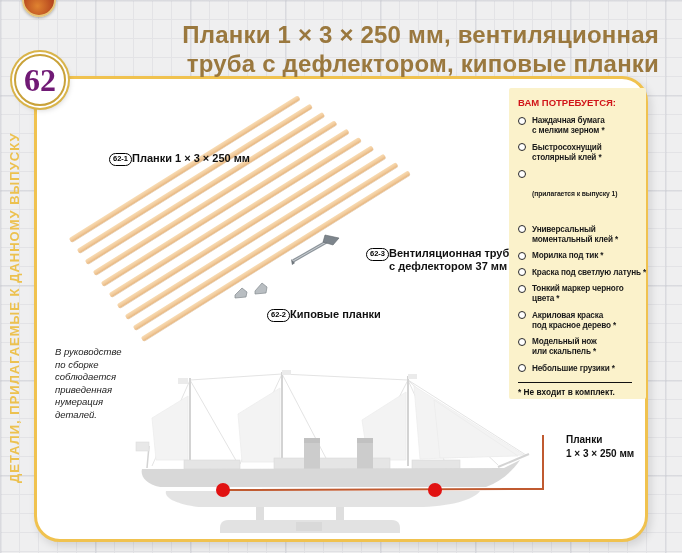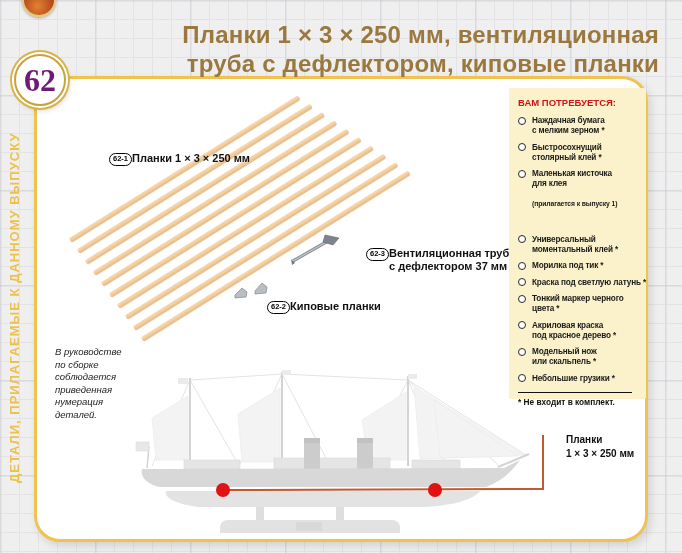--- a/index.html
+++ b/index.html
@@ -135,41 +135,40 @@
 
   <div class="part-label" style="left:61px;top:152px;">
     <span class="part-badge">62-1</span>
     <span class="part-text">Планки 1 × 3 × 250 мм</span>
   </div>
   <div class="part-label" style="left:318px;top:247px;">
     <span class="part-badge">62-3</span>
     <span class="part-text">Вентиляционная труба
 с дефлектором 37 мм</span>
   </div>
-  <div class="part-label" style="left:219px;top:300px;justify-content:center;">
+  <div class="part-label" style="left:219px;top:308px;justify-content:center;">
     <span class="part-badge">62-2</span>
     <span class="part-text">Киповые планки</span>
   </div>
 
   <div class="numbering-note">В руководстве
 по сборке
 соблюдается
 приведенная
 нумерация
 деталей.</div>
 
   <aside class="needs-panel">
     <h2 class="needs-header">ВАМ ПОТРЕБУЕТСЯ:</h2>
     <ul class="needs-list">
       <li><span class="need-circle"></span><span>Наждачная бумага
 с мелким зерном *</span></li>
       <li><span class="need-circle"></span><span>Быстросохнущий
 столярный клей *</span></li>
-      <li><span class="need-circle"></span><span>Маленькая кисточка
-для клея</span>
+      <li><span class="need-circle"></span>
         <div class="need-note">(прилагается к выпуску 1)</div>
       </li>
       <li><span class="need-circle"></span><span>Универсальный
 моментальный клей *</span></li>
       <li><span class="need-circle"></span><span>Морилка под тик *</span></li>
       <li><span class="need-circle"></span><span>Краска под светлую латунь *</span></li>
       <li><span class="need-circle"></span><span>Тонкий маркер черного
 цвета *</span></li>
       <li><span class="need-circle"></span><span>Акриловая краска
 под красное дерево *</span></li>

